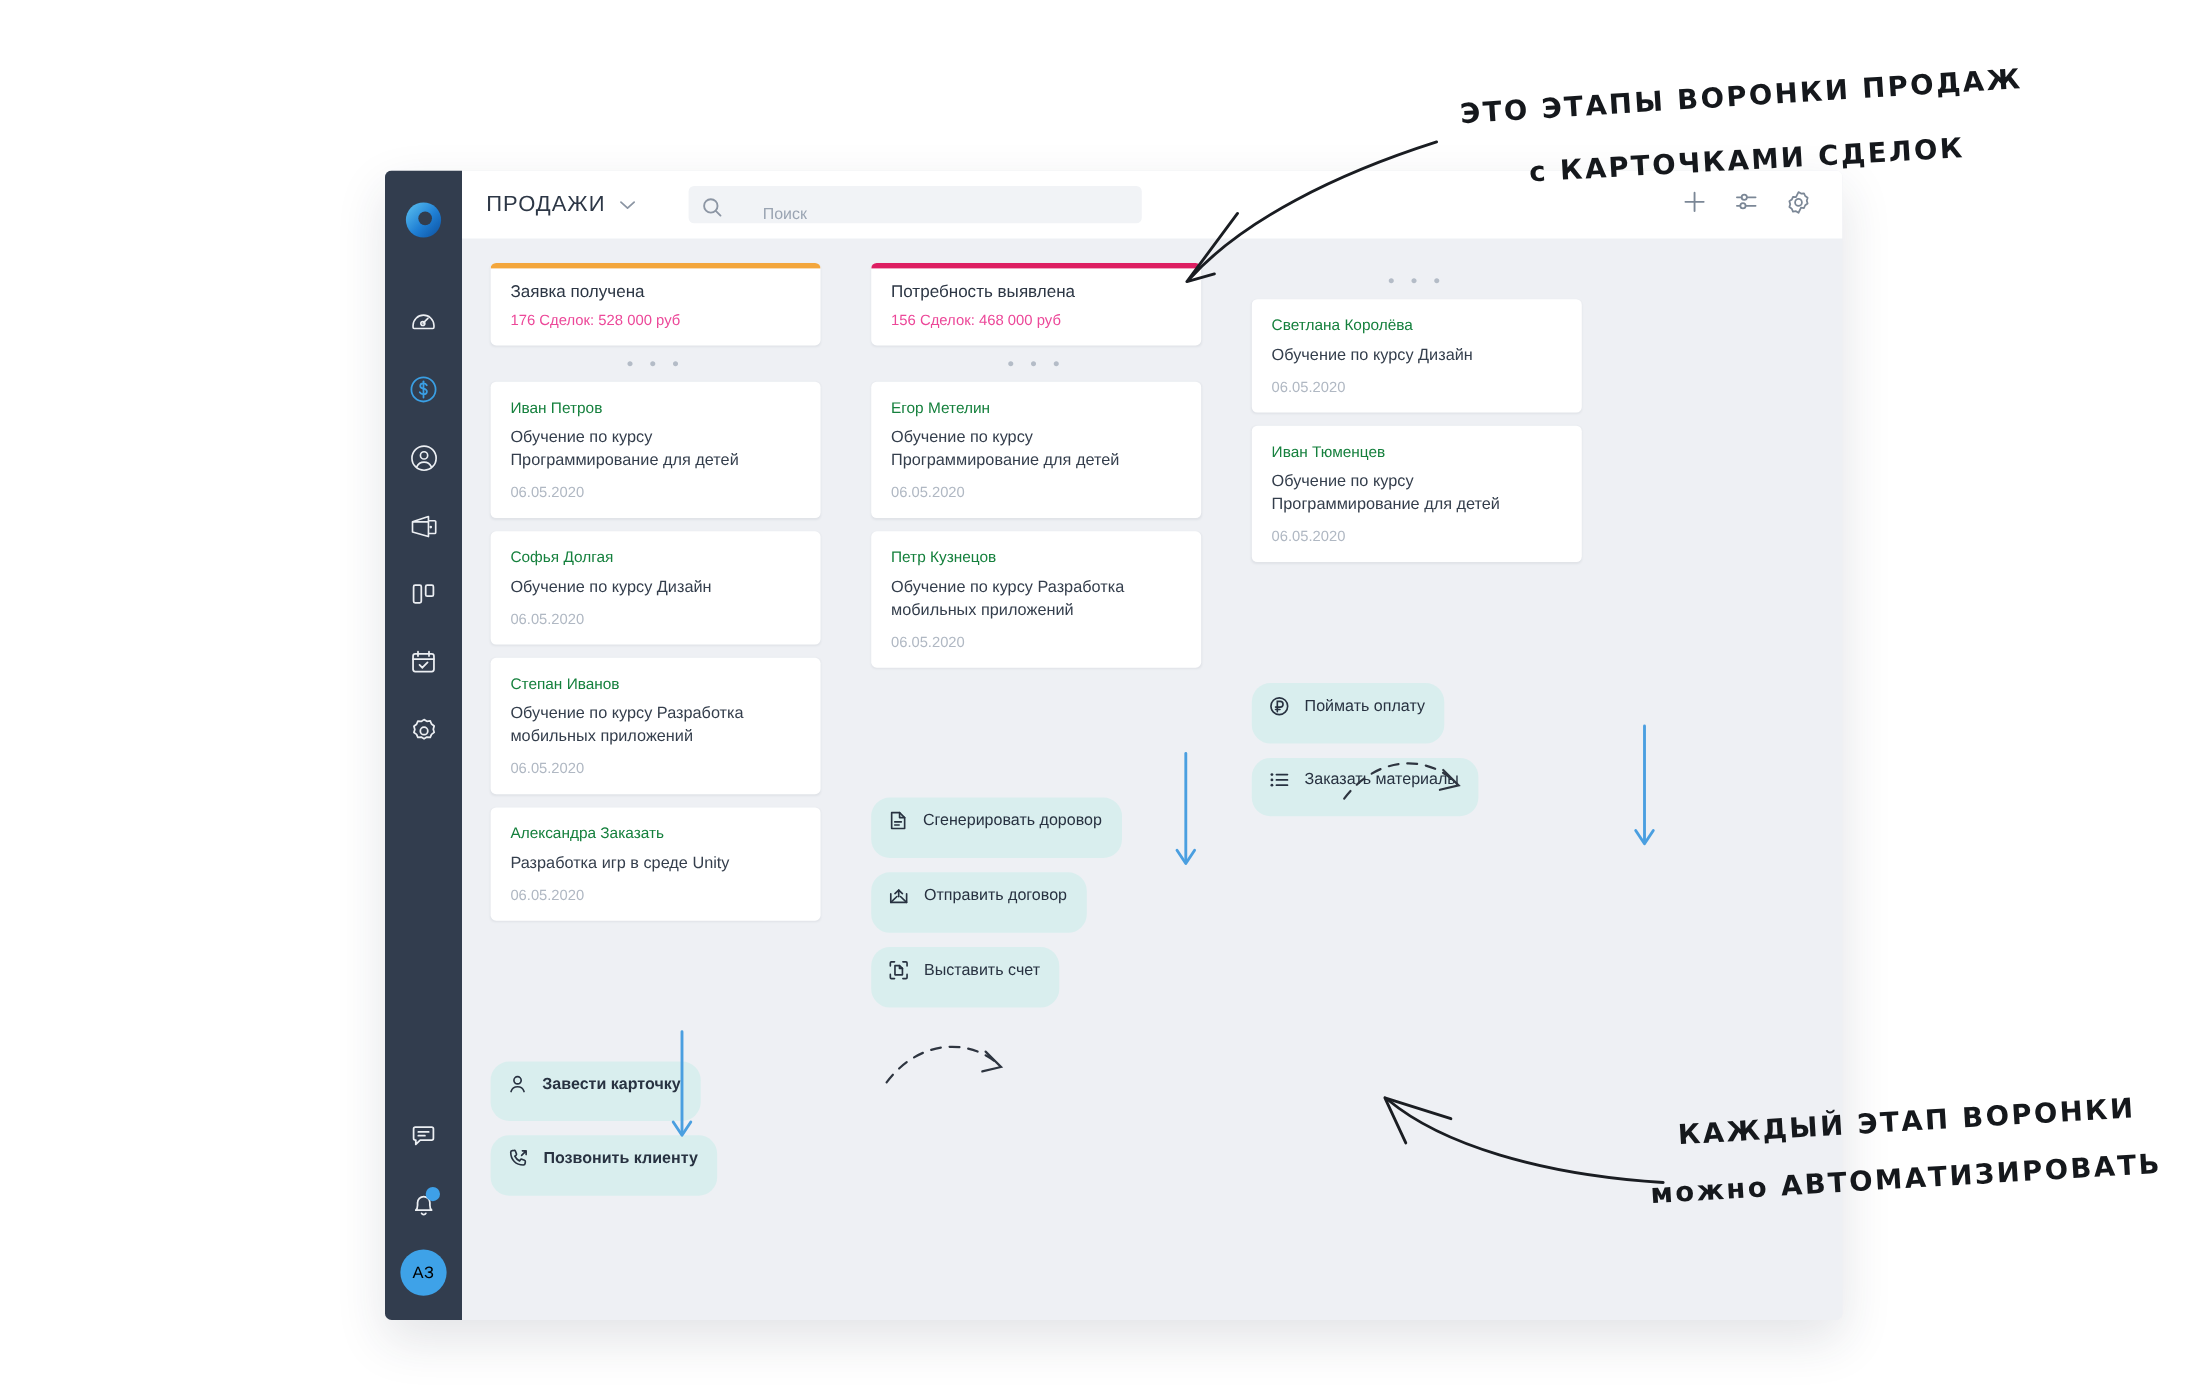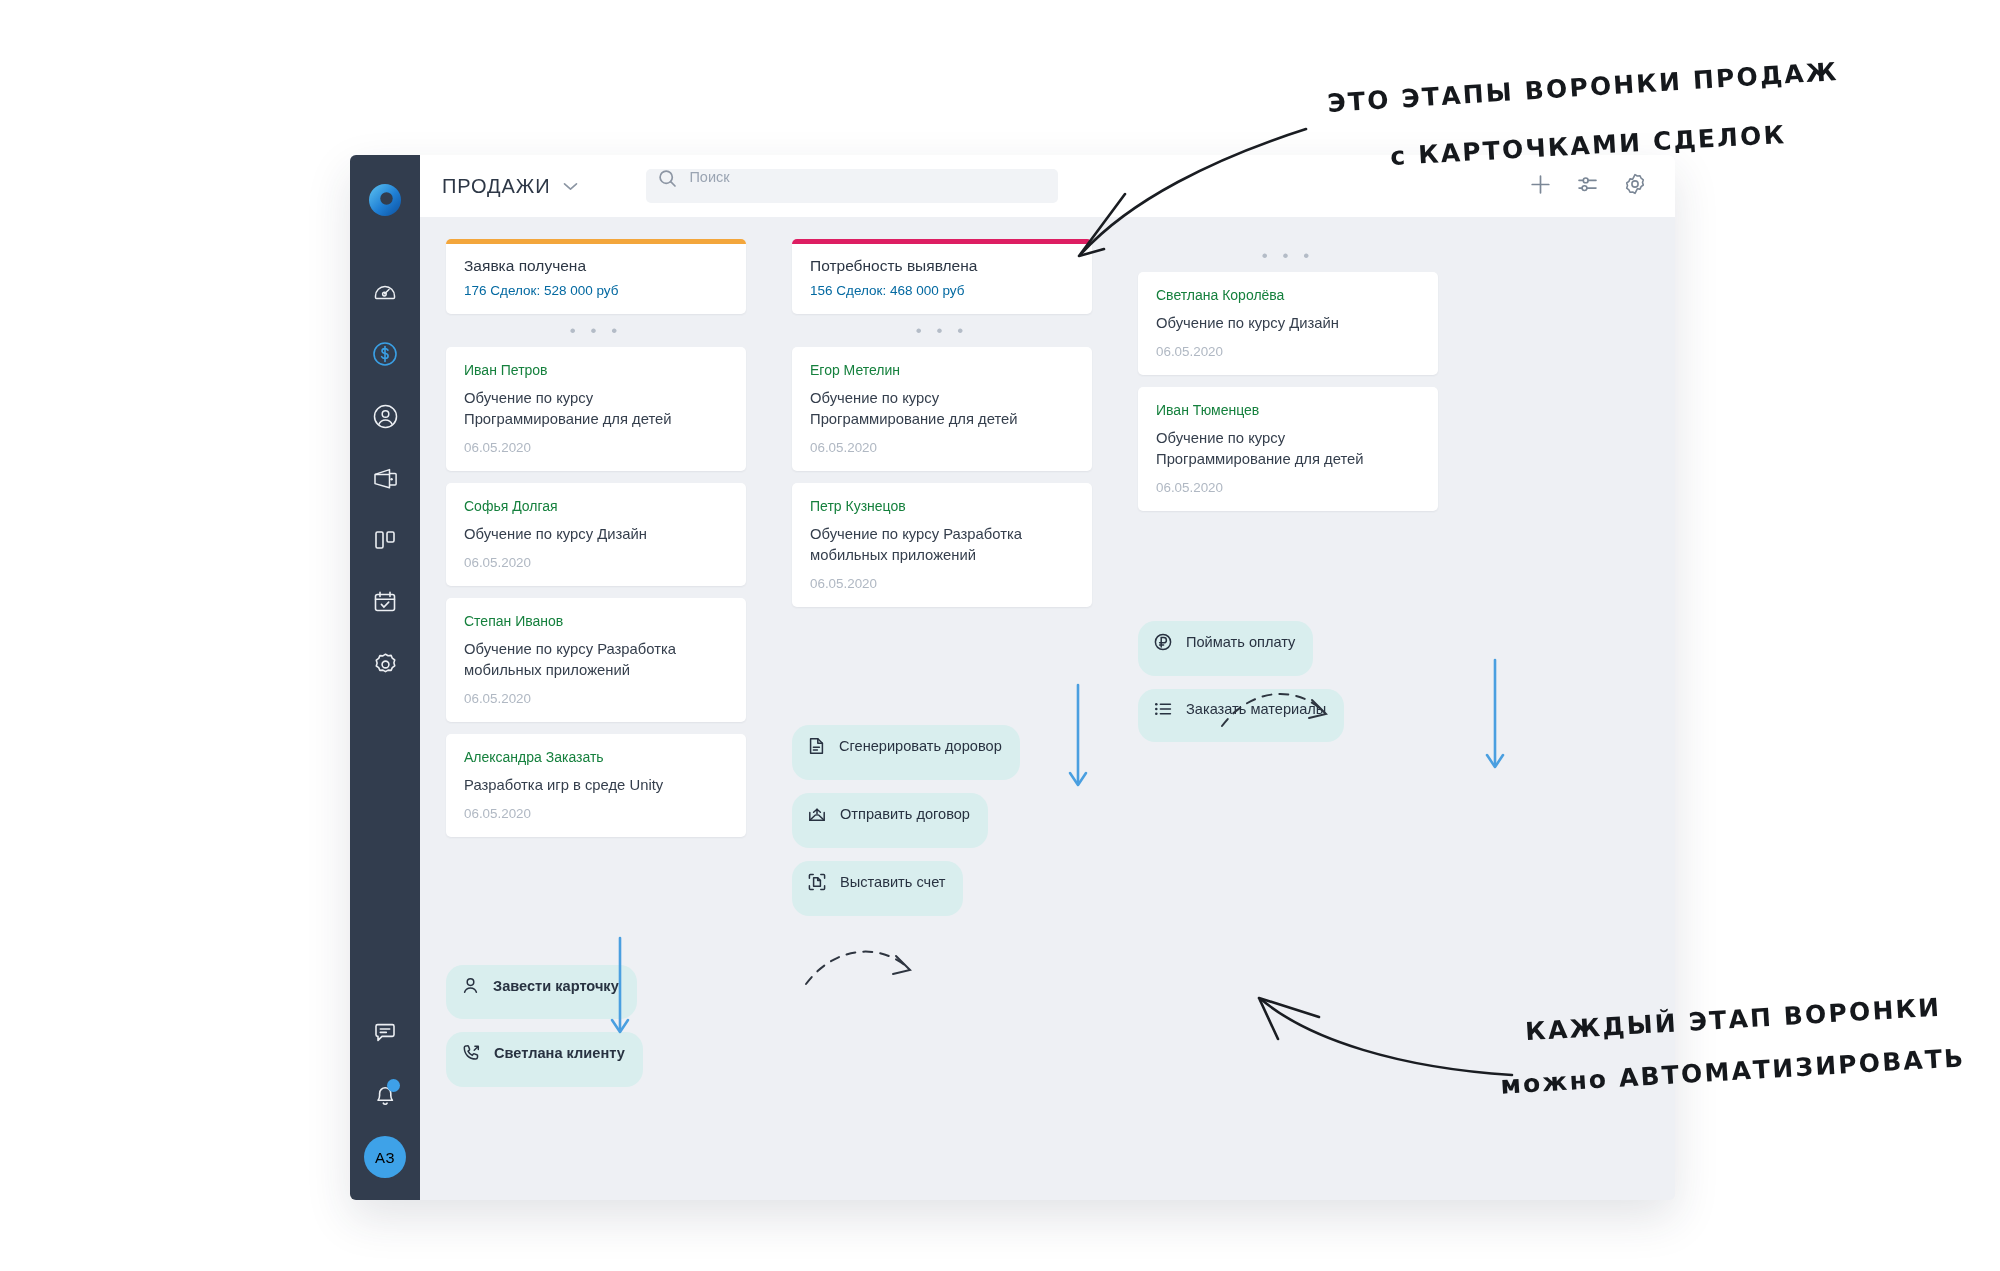--- a/index.html
+++ b/index.html
@@ -88,26 +88,27 @@
     font-size: 20px;
     color: #2d3746;
     letter-spacing: .9px;
   }
   #title-caret {
     margin-left: 13px;
     display: flex; align-items: center;
     cursor: pointer;
   }
   #search-box {
-    margin-left: 68px;
+    margin-left: 48px;
     width: 412px; height: 34px;
     background: #f1f3f6;
     border-radius: 5px;
-    display: flex; align-items: flex-start;
+    display: flex; align-items: flex-end;
     padding: 0 12px;
+    gap: 24px;
   }
   #search-input {
     border: none; outline: none; background: transparent;
     font-family: "Liberation Sans", sans-serif;
     font-size: 14.5px;
     color: #55606f;
     margin-left: 12px;
     width: 100%;
   }
   #search-input::placeholder { color: #9aa4b2; }
@@ -139,21 +140,21 @@
   }
   .col-head:before {
     content: "";
     position: absolute; left: 0; top: 0; right: 0;
     height: 5px;
   }
   .col-head.accent-0:before { background: #f3a63c; }
   .col-head.accent-1:before { background: #dd1e62; }
   .col-head.accent-2:before { background: #9b27b8; }
   .col-title { font-size: 15.5px; color: #2c3644; margin-top: 2px; }
-  .col-sub { font-size: 13.5px; color: #0369a1; margin-top: 8px; }
+  .col-sub { font-size: 13.5px; color: #ec4899; margin-top: 8px; }
 
   .col-dots {
     text-align: center;
     color: #b4bcc7;
     font-size: 17px;
     letter-spacing: 5px;
     line-height: 10px;
     padding: 12px 0 11px 0;
     cursor: pointer;
     user-select: none;
@@ -411,21 +412,21 @@
             </div>
           </div>
           <div class="chip-row">
             <div class="action-chip">
               <span>
                 <svg width="20" height="20" viewBox="0 0 20 20" fill="none" stroke="#283241" stroke-width="1.5" stroke-linecap="round" stroke-linejoin="round">
                   <path d="M3.3 4.6c0-.8.6-1.5 1.4-1.6l1.6-.2c.6-.1 1.1.3 1.3.8l.9 2.4c.2.5 0 1-.4 1.3l-1.1.8c.9 1.9 2.4 3.4 4.3 4.3l.8-1.1c.3-.4.8-.6 1.3-.4l2.4.9c.5.2.9.7.8 1.3l-.2 1.6c-.1.8-.8 1.4-1.6 1.4C8 16.1 3.3 11.4 3.3 4.6z"></path>
                   <path d="M13.2 7.3 17.3 3.2M17.3 3.2h-3.4M17.3 3.2v3.4"></path>
                 </svg>
               </span>
-              <span>Светлана клиенту</span>
+              <span>Позвонить клиенту</span>
             </div>
           </div>
         </div>
       </div>
 
       <div class="column">
         <div class="col-head accent-1">
           <div class="col-title">Потребность выявлена</div>
           <div class="col-sub">156 Сделок: 468 000 руб</div>
         </div>

